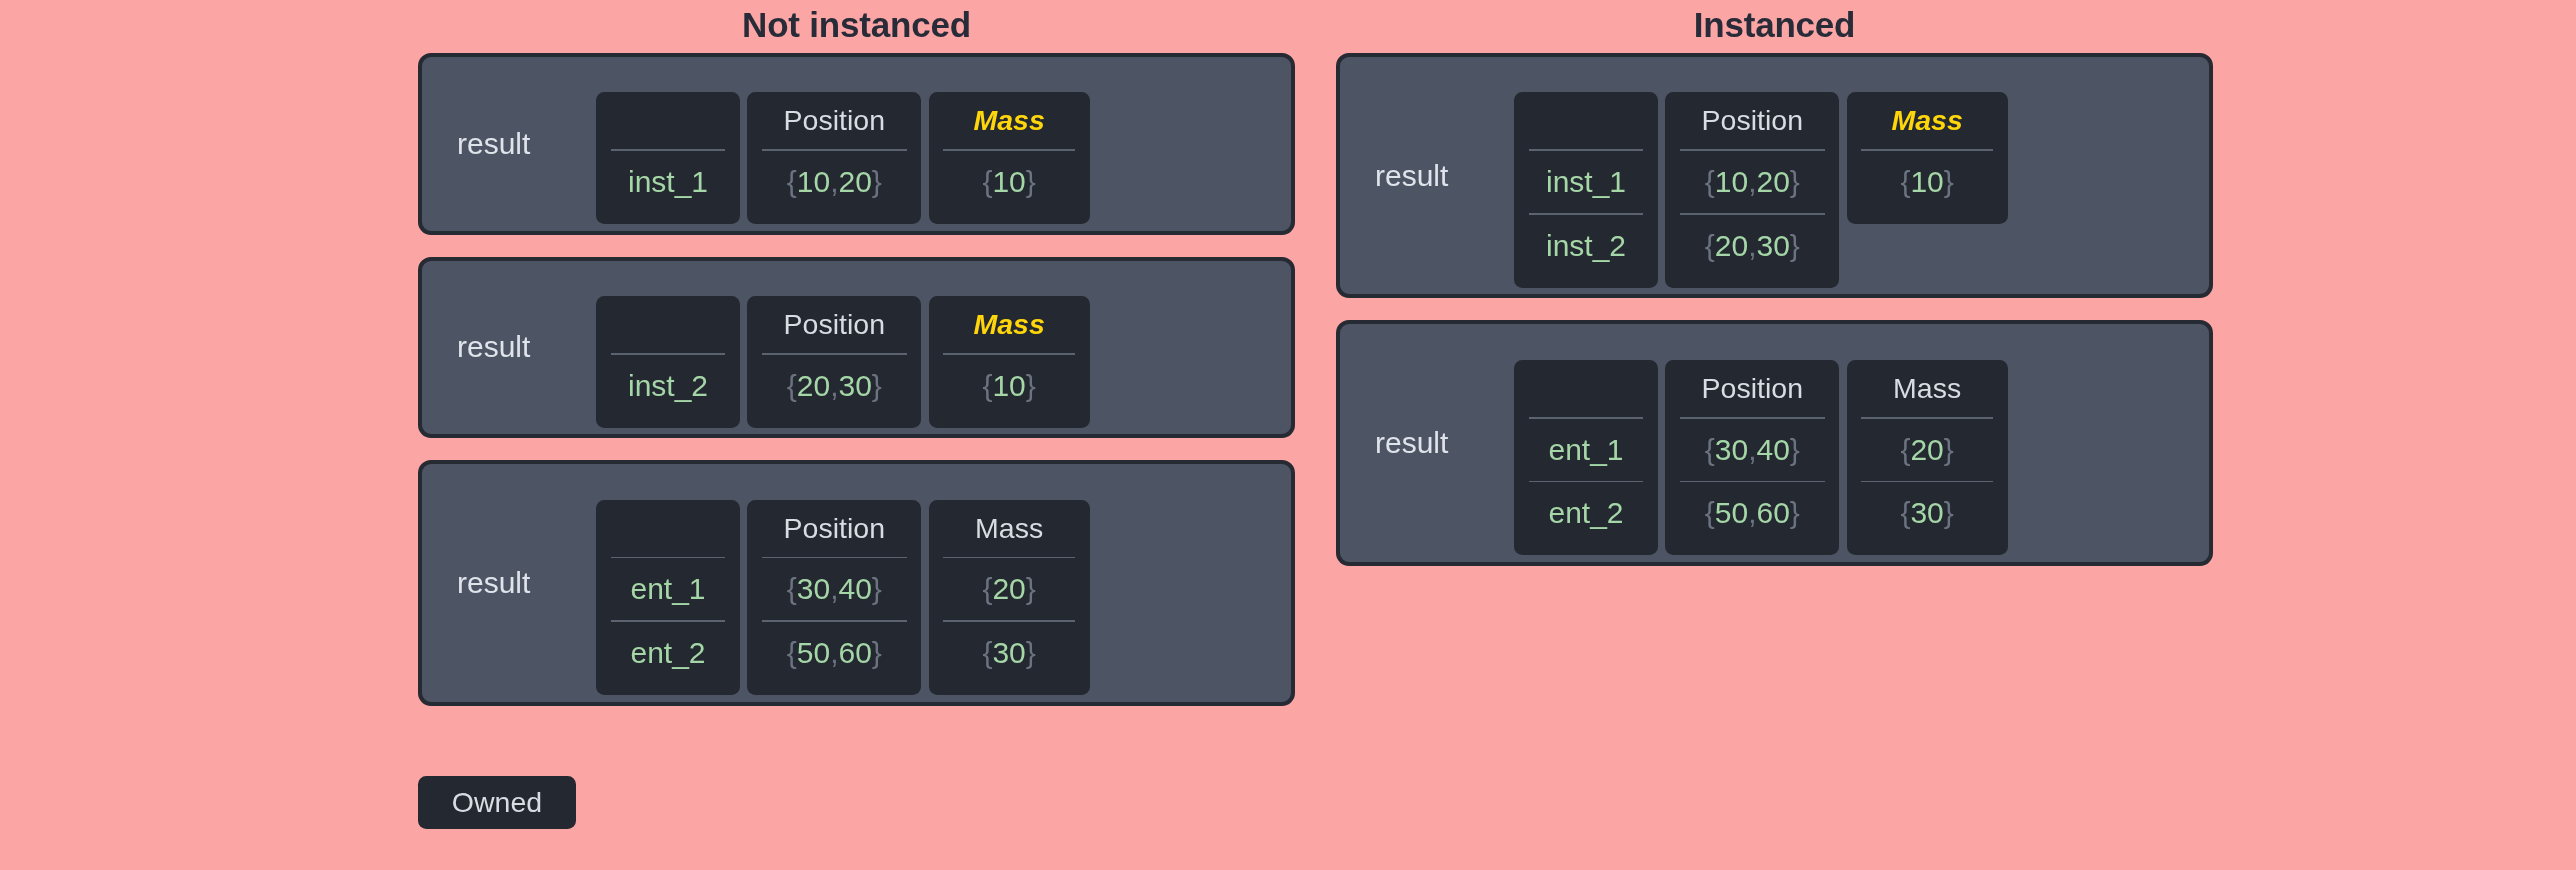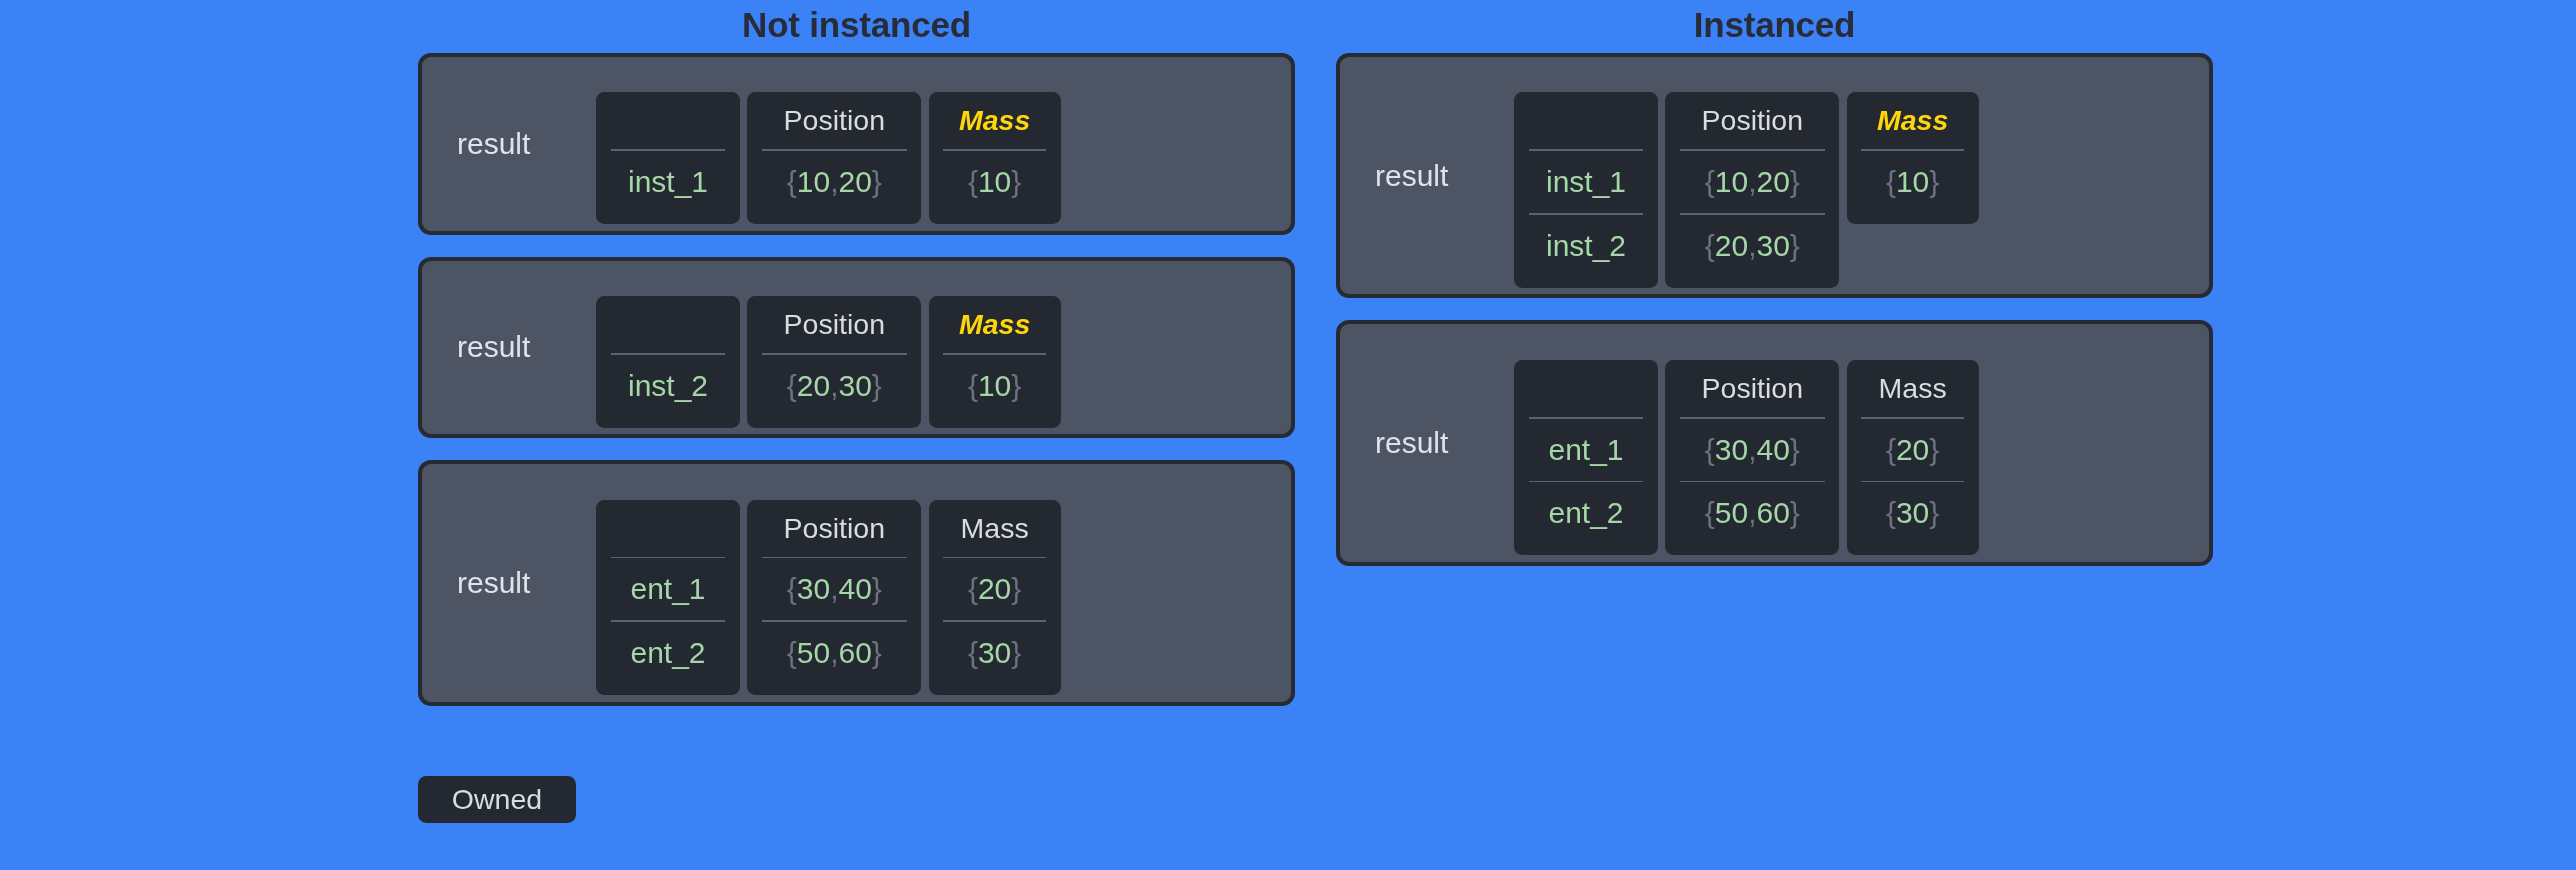--- a/index.html
+++ b/index.html
@@ -4,21 +4,21 @@
 <style>
   * { box-sizing: border-box; }
   html, body {
     margin: 0; padding: 0;
     width: 2576px; height: 870px;
     background: #ffffff;
     font-family: "Liberation Sans", sans-serif;
     overflow: hidden;
   }
 
-  .page { position: relative; width: 2576px; height: 870px; background:#3b82f6; }
+  .page { position: relative; width: 2576px; height: 870px; background:#fca5a5; }
 
   
   .column { position: absolute; top: 0; }
   #col-left  { left: 418px;  width: 877px; }
   #col-right { left: 1336px; width: 877px; }
 
   .col-title {
     font-size: 35px;
     font-weight: bold;
     color: #282c38;
@@ -65,21 +65,21 @@
     border-radius: 8.3px;
     display: flex;
     flex-direction: column;
     align-items: stretch;
     padding: 0 13px;
     flex: 0 0 auto;
     margin-top: 29px;
   }
   .colcard.w-id  { width: 144px; }
   .colcard.w-pos { width: 174px; }
-  .colcard.w-mass{ width: 132px; justify-content: center; }
+  .colcard.w-mass{ width: 161px; justify-content: center; }
 
   .head {
     height: 57px;
     display: flex;
     align-items: center;
     justify-content: center;
     font-size: 28.5px;
     color: #d8dce3;
     white-space: nowrap;
   }
@@ -110,21 +110,21 @@
   .legend {
     position: absolute;
     left: 418px;
     top: 776px;
     display: flex;
     gap: 13px;
   }
   .chip {
     background: #242830;
     border-radius: 8.3px;
-    height: 47px;
+    height: 53px;
     min-width: 158px;
     display: flex;
     align-items: center;
     justify-content: center;
     font-size: 28.5px;
     color: #d8dce3;
     padding: 0 20px;
     white-space: nowrap;
   }
   .chip.shared { color: #ffd60a; font-style: italic; font-weight: bold; }

